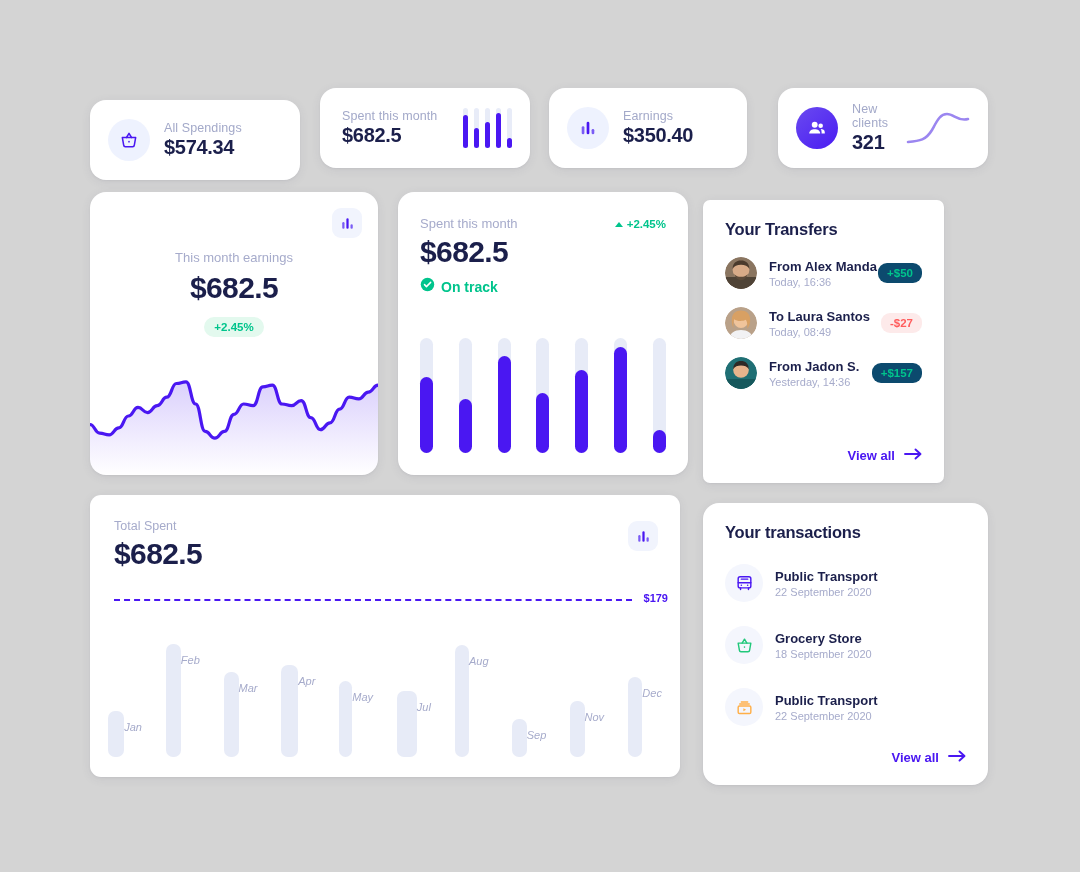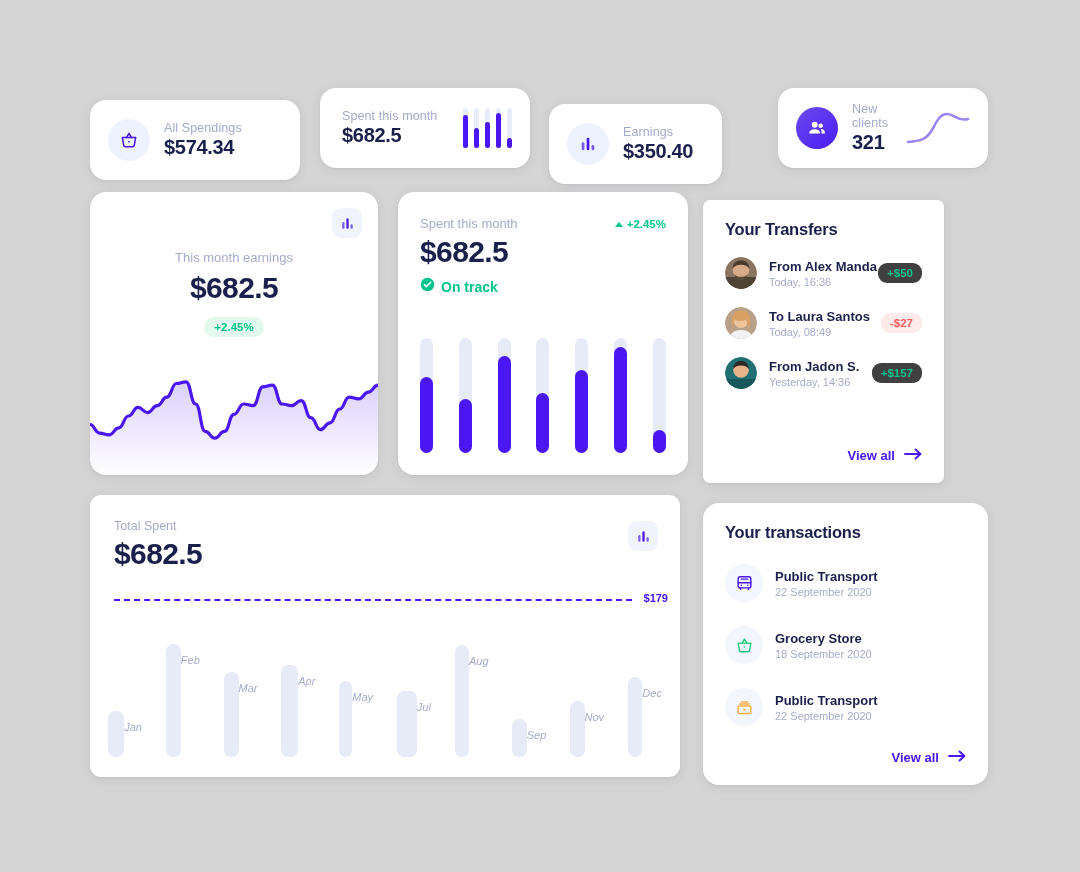--- a/index.html
+++ b/index.html
@@ -88,21 +88,21 @@
 
   
   .list-card { width: 285px; }
   .list-title { font-size: 16.5px; font-weight: 700; color: #1b1f4b; padding: 20px 22px 0 22px; letter-spacing: -.2px; }
   .row { display: flex; align-items: center; padding: 0 22px; gap: 12px; margin-top: 14px; }
   .avatar { width: 32px; height: 32px; border-radius: 50%; flex: 0 0 auto; overflow: hidden; position: relative; }
   .row-text { display: flex; flex-direction: column; gap: 2px; min-width: 0; }
   .row-title { font-size: 13px; font-weight: 700; color: #1b1f4b; white-space: nowrap; }
   .row-sub { font-size: 11px; color: #a6abcb; white-space: nowrap; }
   .amt { margin-left: auto; font-size: 11.5px; font-weight: 700; border-radius: 9px; padding: 4px 9px; white-space: nowrap; }
-  .amt.pos { background: #404040; color: #00c48c; }
+  .amt.pos { background: #0c4a6e; color: #00c48c; }
   .amt.neg { background: #fdeaea; color: #ff5c5c; }
 
   .viewall {
     position: absolute; right: 22px; bottom: 20px;
     display: flex; align-items: center; gap: 9px;
     font-size: 13px; font-weight: 700; color: #4a17f2;
     cursor: pointer; text-decoration: none;
   }
 
   
@@ -171,21 +171,21 @@
           <div class="mini-track">
             <div class="mini-fill" style="height: 88%;"></div>
           </div>
           <div class="mini-track">
             <div class="mini-fill" style="height: 24%;"></div>
           </div>
         </div>
     </div>
   </div>
 
-  <div class="card stat" style="left:549px; top:104px; width:173px;">
+  <div class="card stat" style="left:549px; top:88px; width:198px;">
     <div class="stat-icon-circle">
       <svg width="18" height="18" viewBox="0 0 20 20">
         <rect x="3" y="8" width="3" height="9" rx="1.5" fill="#7a5cf5"></rect>
         <rect x="8.5" y="3" width="3" height="14" rx="1.5" fill="#4a17f2"></rect>
         <rect x="14" y="11" width="3" height="6" rx="1.5" fill="#7a5cf5"></rect>
       </svg>
     </div>
     <div class="stat-text">
       <span class="stat-label">Earnings</span>
       <span class="stat-value">$350.40</span>

